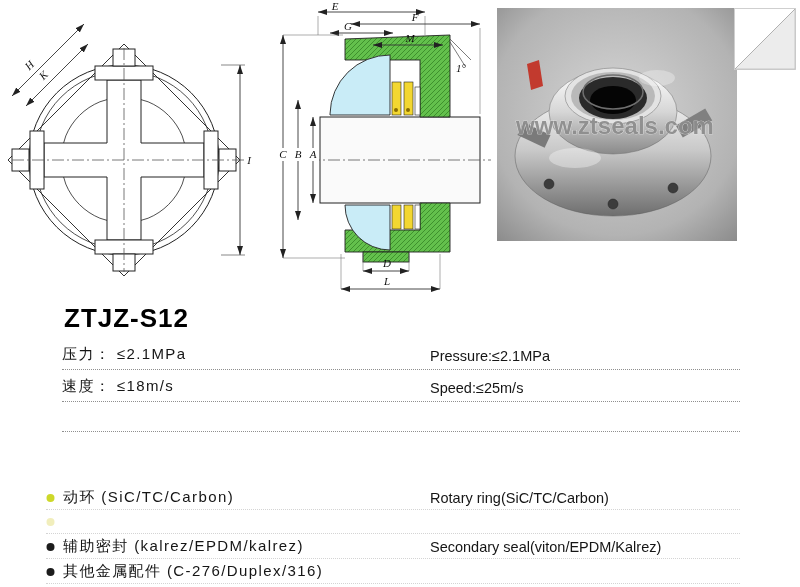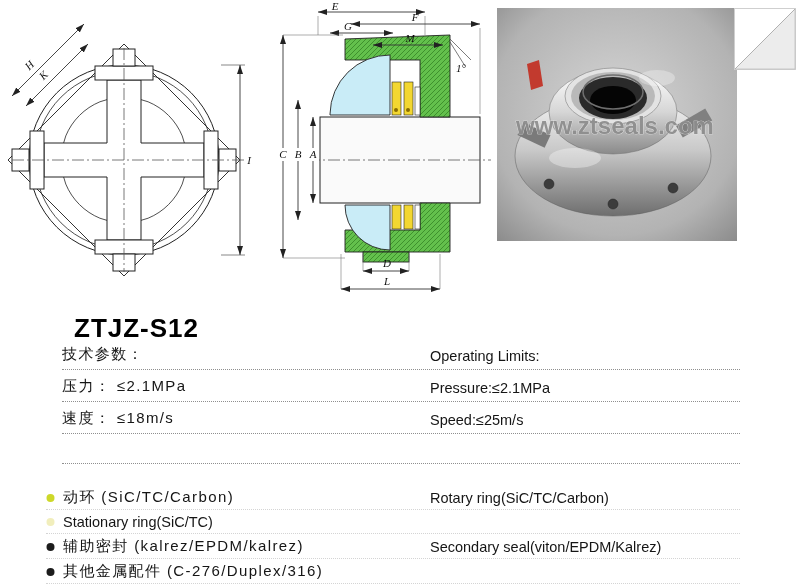--- a/index.html
+++ b/index.html
@@ -4,21 +4,21 @@
 <style>
   html,body{margin:0;padding:0;}
   body{
     width:800px;height:587px;position:relative;overflow:hidden;
     background:#ffffff;color:#111;
     font-family:"Liberation Sans",sans-serif;
   }
   .abs{position:absolute;}
   .dim-label{font-family:"Liberation Serif",serif;font-style:italic;font-size:11px;fill:#111;}
   .title{
-    position:absolute;left:62px;top:301px;margin:12px;
+    position:absolute;left:62px;top:301px;margin:2px;
     font-size:26px;font-weight:bold;letter-spacing:1px;color:#000;
   }
   .specs{position:absolute;left:62px;top:338px;width:678px;}
   .spec-row{
     display:grid;grid-template-columns:368px 1fr;align-items:end;
     padding:7px 0 5px;border-bottom:1px dotted #8f8f8f;min-height:17px;
   }
   .cn{font-size:15px;letter-spacing:1.4px;color:#151515;}
   .en{font-size:14.5px;color:#151515;}
   .materials{position:absolute;left:46px;top:485px;width:694px;}
@@ -226,24 +226,20 @@
 <svg class="abs" style="left:734px;top:8px;" width="62" height="62" viewBox="0 0 62 62">
   <rect x="0.5" y="0.5" width="61" height="61" fill="#ffffff" stroke="#cfcfcf"></rect>
   <polygon points="1,61 61,1 61,61" fill="#ececec" stroke="#c0c0c0" stroke-width="0.8"></polygon>
   <line x1="1" y1="61" x2="61" y2="1" stroke="#b0b0b0" stroke-width="1"></line>
 </svg>
 
 <h1 class="title">ZTJZ-S12</h1>
 
 <div class="specs">
   <div class="spec-row">
-    <div class="cn">技术参数：</div>
-    <div class="en">Operating Limits:</div>
-  </div>
-  <div class="spec-row">
     <div class="cn">压力： ≤2.1MPa</div>
     <div class="en">Pressure:≤2.1MPa</div>
   </div>
   <div class="spec-row">
     <div class="cn">速度： ≤18m/s</div>
     <div class="en">Speed:≤25m/s</div>
   </div>
   <div class="spec-row">
   </div>
 </div>
@@ -253,21 +249,20 @@
     <svg class="bullet" width="10" height="10">
       <circle cx="4.5" cy="5" r="4" fill="#cdd829"></circle>
     </svg>
     <div class="cn">动环 (SiC/TC/Carbon)</div>
     <div class="en">Rotary ring(SiC/TC/Carbon)</div>
   </div>
   <div class="mat-row">
     <svg class="bullet" width="10" height="10">
       <circle cx="4.5" cy="5" r="4" fill="#f1eebc"></circle>
     </svg>
-    <div class="en">Stationary ring(SiC/TC)</div>
   </div>
   <div class="mat-row">
     <svg class="bullet" width="10" height="10">
       <circle cx="4.5" cy="5" r="4" fill="#1c1c1c"></circle>
     </svg>
     <div class="cn">辅助密封 (kalrez/EPDM/kalrez)</div>
     <div class="en">Secondary seal(viton/EPDM/Kalrez)</div>
   </div>
   <div class="mat-row">
     <svg class="bullet" width="10" height="10">

